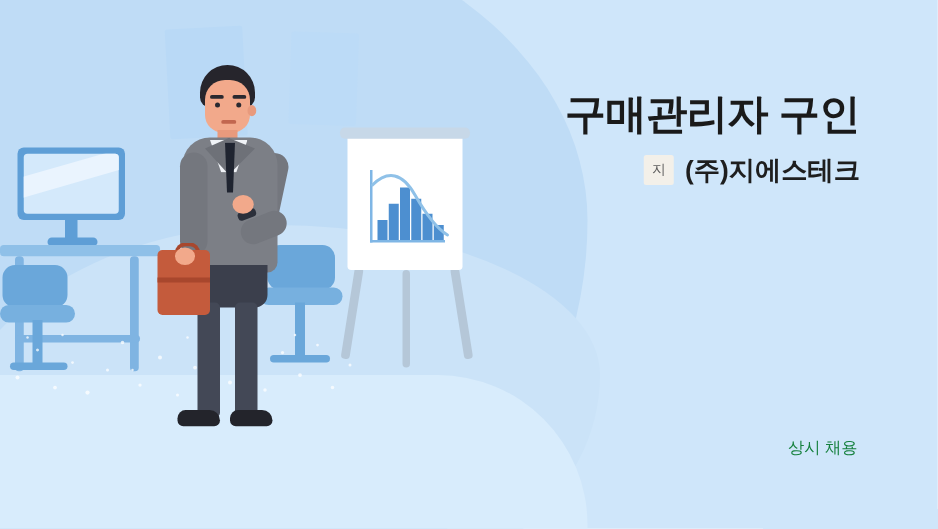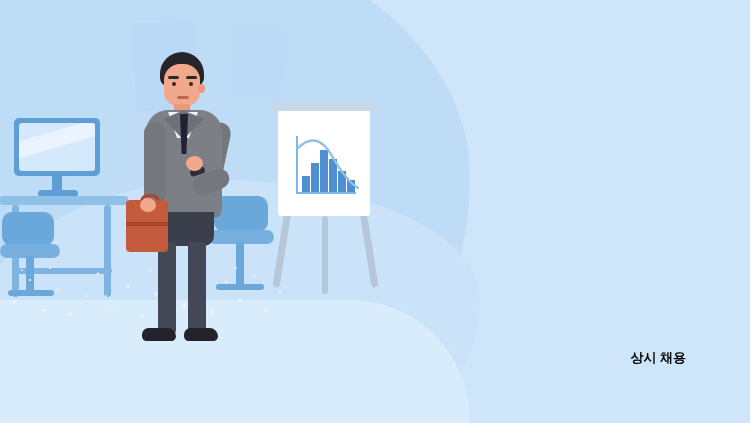--- a/index.html
+++ b/index.html
@@ -427,22 +427,22 @@
   .company-name {
     font-size: 21px;
     font-weight: bold;
     color: #1e1e1e;
   }
   .footer-note {
     position: absolute;
     right: 64px;
     bottom: 56px;
     font-size: 13px;
-    font-weight: bold;
-    color: #000000;
+    font-weight: normal;
+    color: #15803d;
   }
 </style>
 </head>
 <body>
 
 <div class="card">
 
   <div class="bg-right"></div>
   <div class="bg-blob"></div>
   <div class="bg-blob2"></div>
@@ -545,16 +545,23 @@
     <div class="m-shoe s2"></div>
     <div class="m-forearm-r"></div>
     <div class="m-watch"></div>
     <div class="m-hand-r"></div>
     <div class="m-bag-strap"></div>
     <div class="m-bag"></div>
     <div class="m-bag-line"></div>
     <div class="m-hand-l"></div>
   </div>
 
+  <div class="text-wrap">
+    <div class="headline">구매관리자 구인</div>
+    <div class="company-row">
+      <div class="company-logo">지</div>
+      <div class="company-name">(주)지에스테크</div>
+    </div>
+  </div>
 
   <div class="footer-note">상시 채용</div>
 
 </div>
 
 </body></html>

